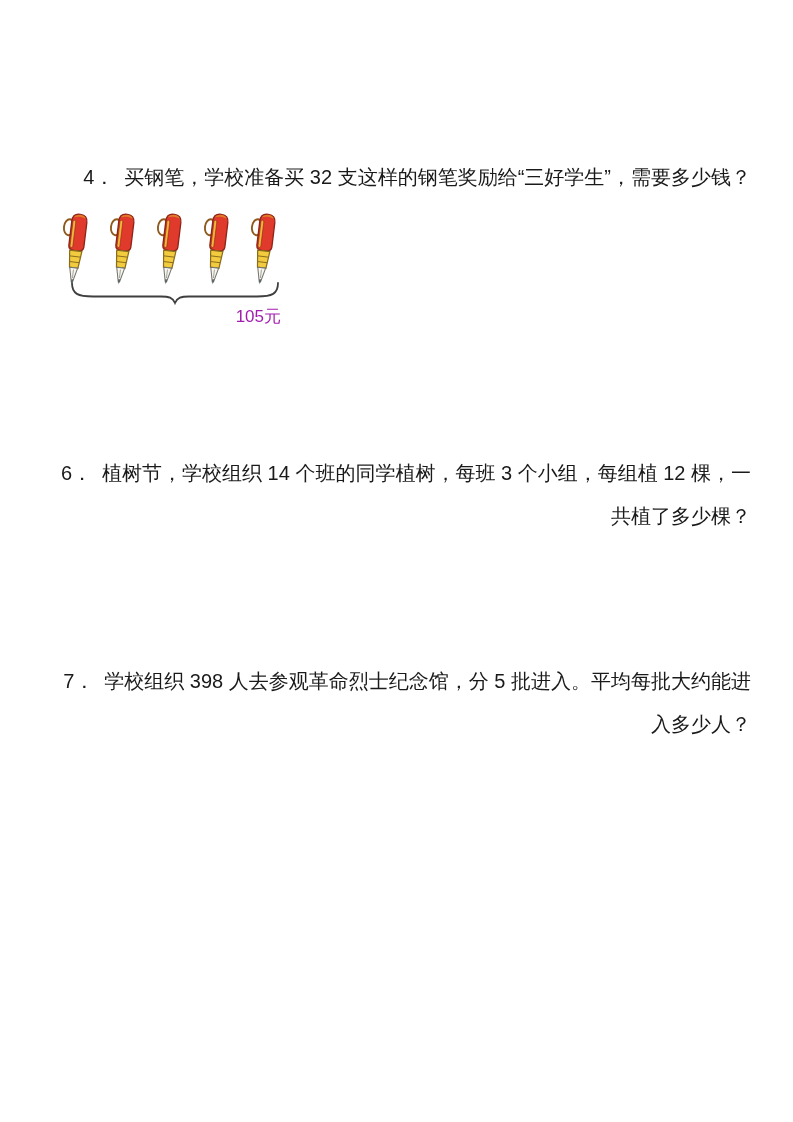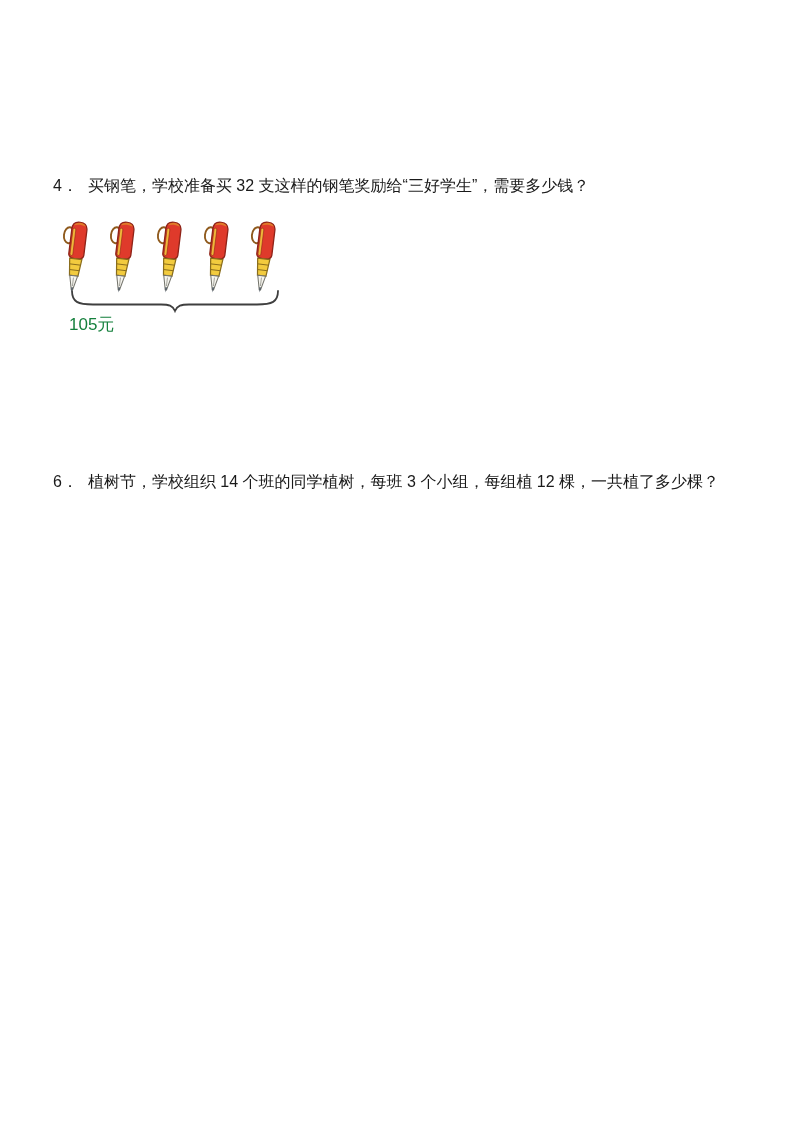--- a/index.html
+++ b/index.html
@@ -15,27 +15,27 @@
   }
   .page {
     box-sizing: border-box;
     width: 793px;
     height: 1122px;
     padding: 156px 42px 0 45px;
     color: #1a1a1a;
   }
   .question { margin: 0; }
   .q-text {
-    margin: 8px;
+    margin: 0;
     width: 706px;
-    font-size: 16px;
+    font-size: 20px;
     line-height: 43px;
     font-weight: 500;
     color: #1a1a1a;
-    text-align: left;
+    text-align: right;
   }
   .q-number { padding-right: 10px; }
 
   
   .question.q5 { margin-top: 126px; }
   .question.q6 { margin-top: 124px; }
   .question.q7 { margin-top: 122px; }
 
   
   .pens-figure {
@@ -53,24 +53,24 @@
   }
   .brace-wrap {
     margin-top: -8px;
     margin-left: 10px;
     width: 212px;
   }
   .brace-wrap svg { display: block; }
   .price-label {
     width: 212px;
     margin-left: 10px;
-    text-align: left;
+    text-align: right;
     font-size: 17px;
     line-height: 22px;
-    color: #15803d;
+    color: #a21caf;
   }
 </style>
 </head>
 <body>
 
 <div class="page">
 
   <section class="question q4">
     <p class="q-text"><span class="q-number">4．</span><span>买钢笔，学校准备买 32 支这样的钢笔奖励给“三好学生”，需要多少钱？</span></p>
 
@@ -181,14 +181,17 @@
 
       <figcaption class="price-label">105元</figcaption>
     </figure>
   </section>
 
 
   <section class="question q6">
     <p class="q-text"><span class="q-number">6．</span><span>植树节，学校组织 14 个班的同学植树，每班 3 个小组，每组植 12 棵，一共植了多少棵？</span></p>
   </section>
 
+  <section class="question q7">
+    <p class="q-text"><span class="q-number">7．</span><span>学校组织 398 人去参观革命烈士纪念馆，分 5 批进入。平均每批大约能进入多少人？</span></p>
+  </section>
 
 </div>
 
 </body></html>

